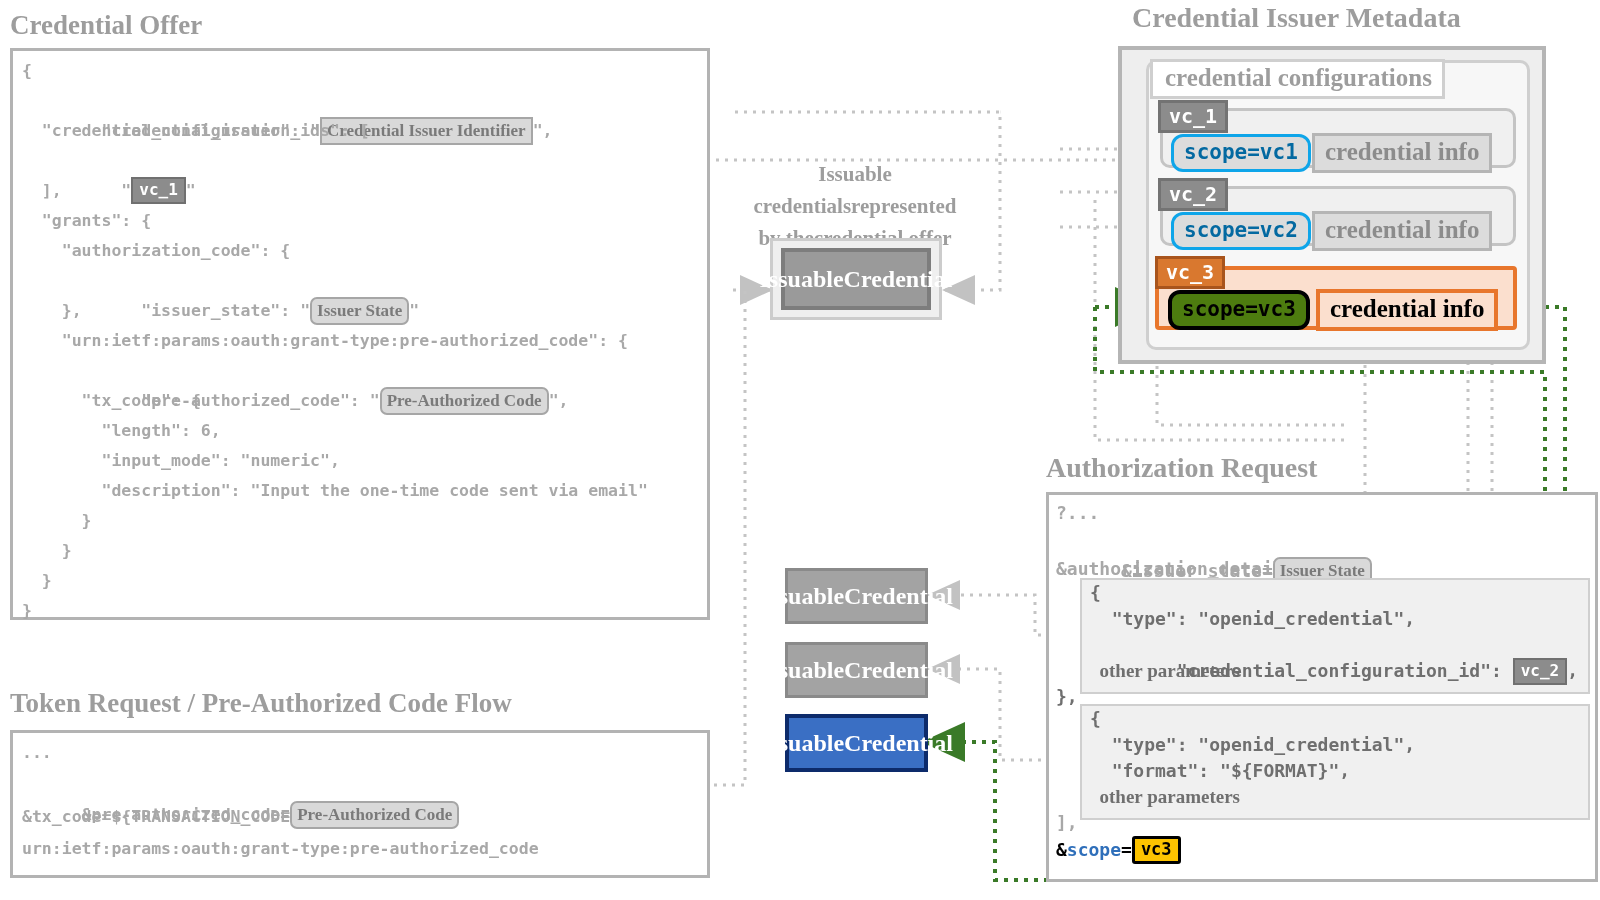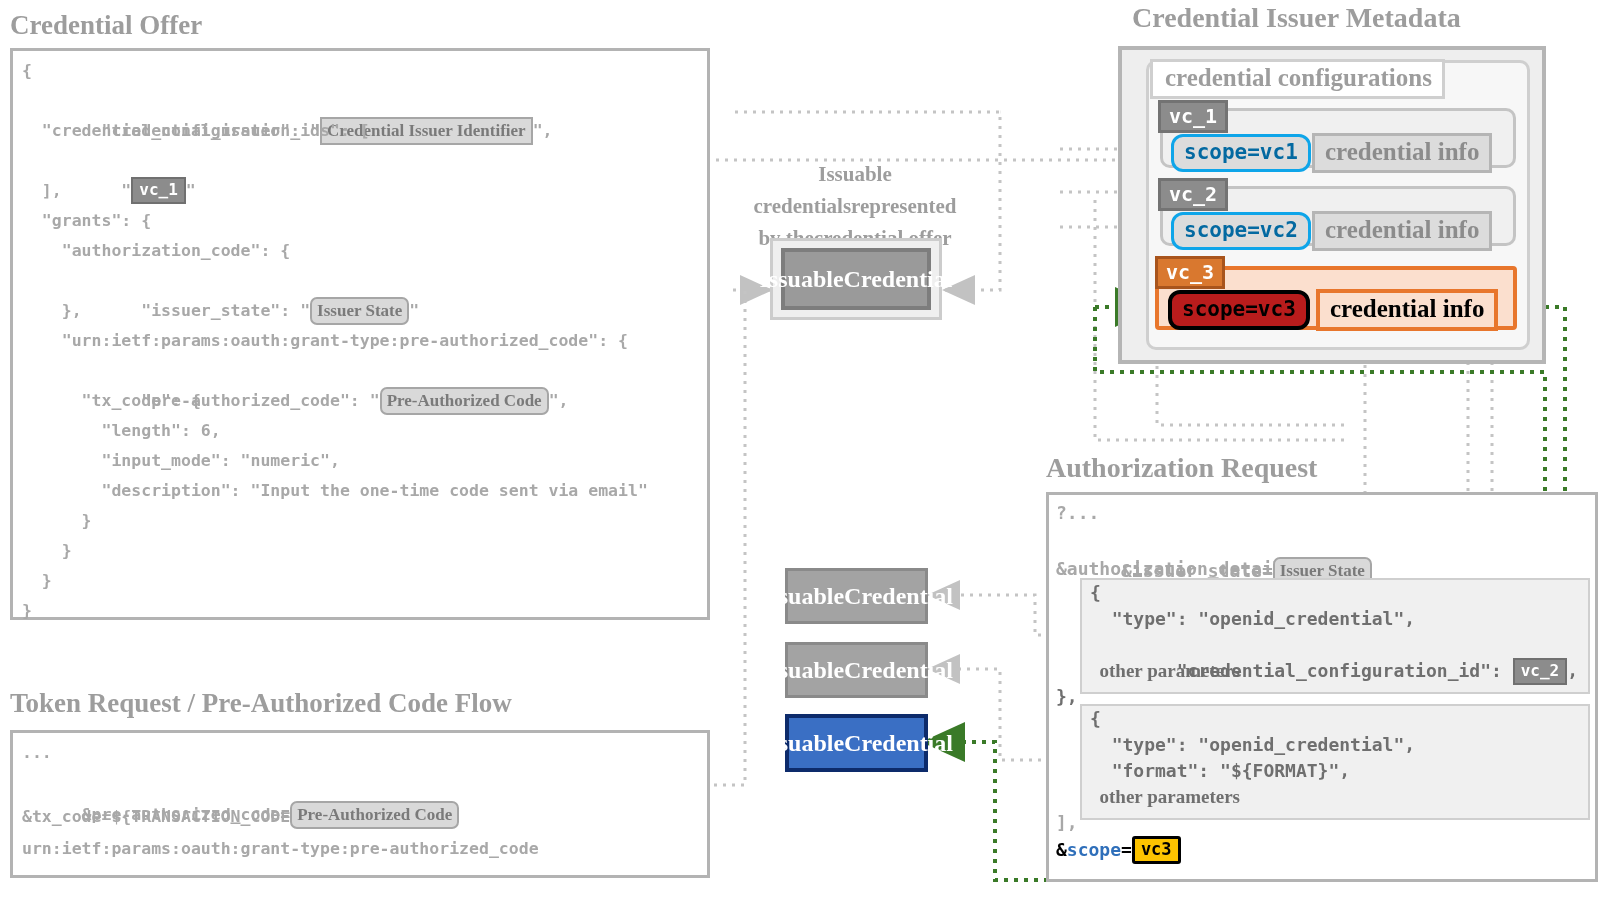--- a/index.html
+++ b/index.html
@@ -123,21 +123,21 @@
     font-size:21px;
     line-height:24px;
     color:#0369a1;
     background:#dcdcdc;
     border:3px solid #0ea5e9;
     border-radius:12px;
     padding:3px 10px 5px 10px;
     white-space:nowrap;
   }
   .scopebox.hot{
-    background:#b91c1c;
+    background:#4d7c0f;
     border:4px solid #000000;
     color:#000000;
   }
   .infobox{
     position:absolute;
     font-family:"Liberation Serif", serif;
     font-weight:bold;
     font-size:25px;
     line-height:27px;
     color:#8c8c8c;

